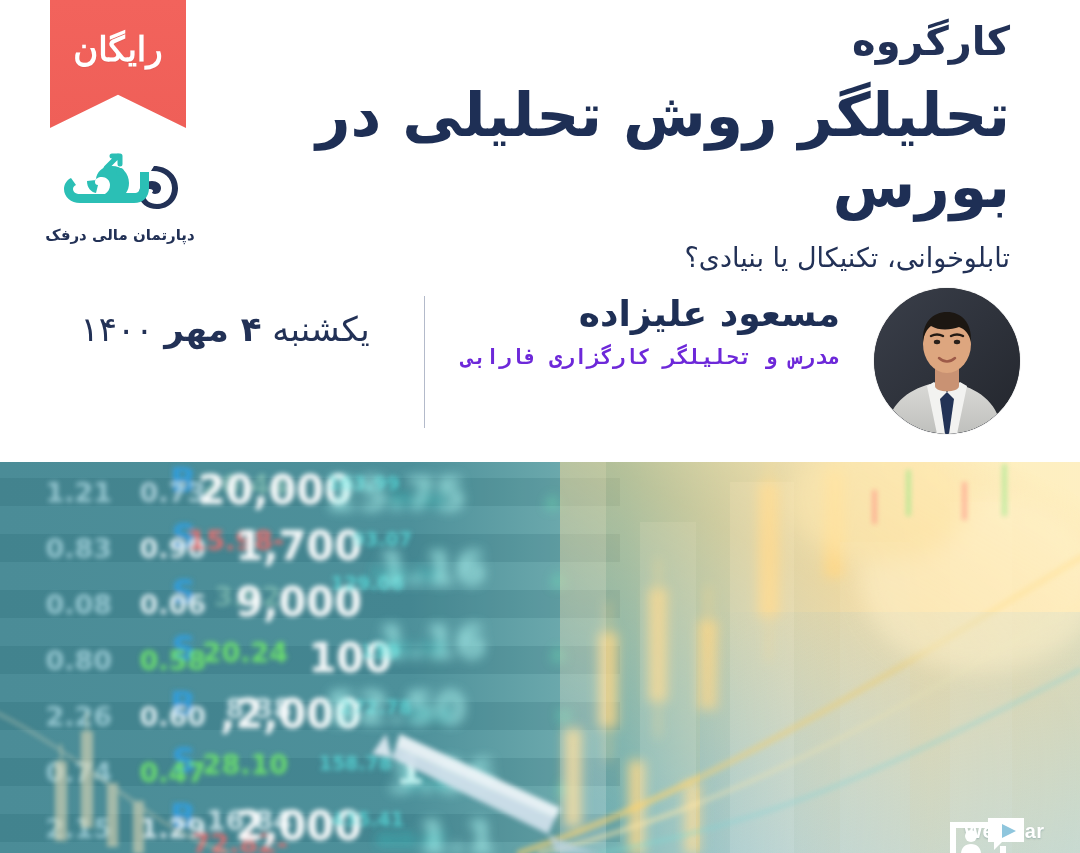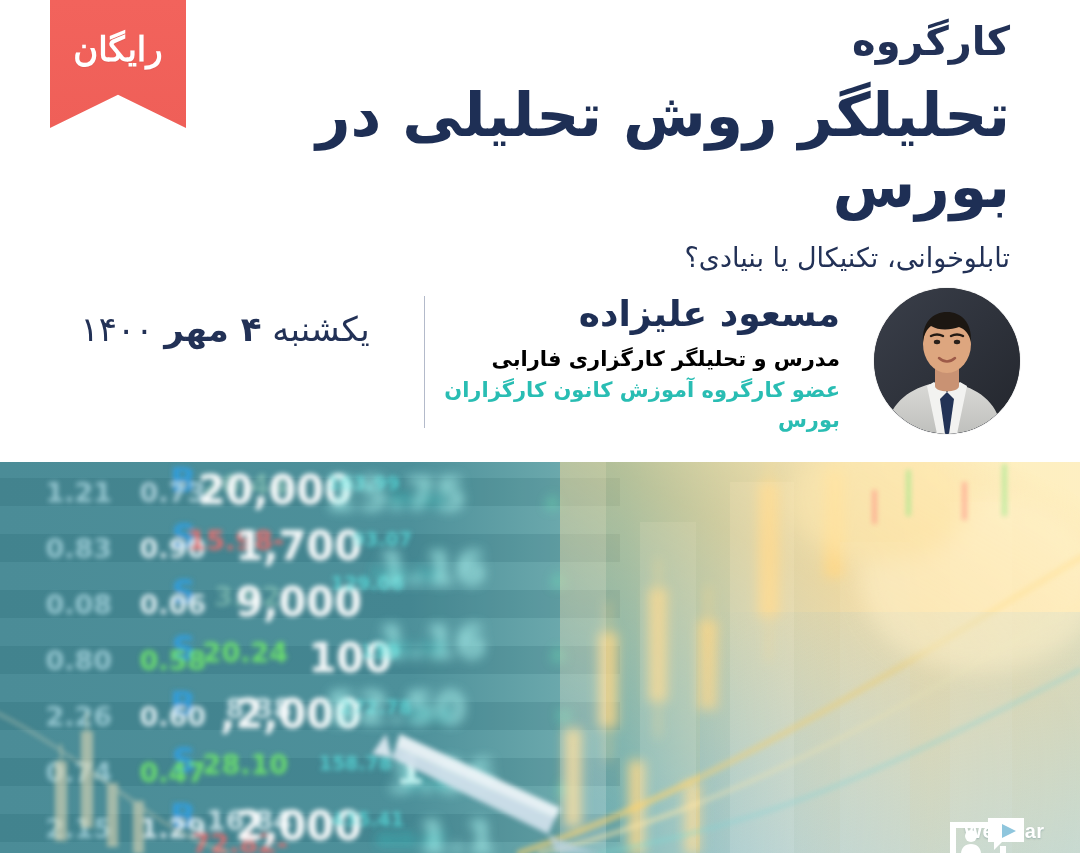--- a/index.html
+++ b/index.html
@@ -63,21 +63,21 @@
   }
   .dt-line{font-size:34px;line-height:1.0;white-space:nowrap;}
   .dt-line.row1{margin-top:24px;}
   .dt-line.row2{margin-top:34px;}
   .dt-light{font-weight:500;}
   .dt-bold{font-weight:800;}
 
   
   .speaker{position:absolute;right:240px;top:6px;width:420px;text-align:right;}
   .sp-name{color:#1E2F55;font-size:36px;font-weight:800;line-height:1.1;margin:6px 0 0 0;}
-  .sp-role{color:#000000;font-size:21px;font-weight:700;line-height:1.45;margin:10px 0 0 0;}
+  .sp-role{color:#6d28d9;font-size:21px;font-weight:700;line-height:1.45;margin:10px 0 0 0;font-family:Liberation Mono, monospace;}
   .sp-role2{color:#29BDB3;font-size:21px;font-weight:700;line-height:1.45;margin:1px 0 0 0;}
 
   
   .avatar{
     position:absolute;right:60px;top:6px;width:146px;height:146px;border-radius:50%;
     overflow:hidden;background:#2b2f38;box-shadow:0 0 0 1px rgba(0,0,0,.05);
   }
   .avatar svg{display:block;width:146px;height:146px;}
 
   
@@ -100,20 +100,33 @@
 <body>
 
 <div class="poster">
 
   <div class="header">
 
     <div class="ribbon">
       <span class="ribbon-text">رایگان</span>
     </div>
 
+    <div class="logo-block">
+      <svg class="logo-mark" viewBox="0 0 168 72" aria-hidden="true">
+
+        <path d="M118 16c13 0 24 9 24 22 0 12-9 21-21 21-10 0-18-6-18-15 0-8 6-13 13-13 5 0 9 3 9 7 0 3-2 6-6 6-2 0-3-1-3-2 0 0 1 0 1-1 0-1-1-2-3-2-3 0-5 2-5 6 0 5 5 9 12 9 9 0 15-7 15-16 0-10-8-17-19-17h-2z" fill="#223156"></path>
+
+        <path d="M60 30c0-8 7-14 16-14 10 0 17 7 17 17 0 4-1 7-3 10h8c4 0 6-2 6-6V22h9v16c0 9-6 15-15 15H44c-9 0-16-6-16-14 0-5 3-9 7-11l5 7c-2 1-3 2-3 4 0 3 3 5 7 5h25c3-2 5-5 5-9 0-5-4-8-8-8-4 0-7 2-7 5 0 2 1 3 3 3l-2 8c-5-1-9-5-9-12z" fill="#2BBFB5"></path>
+
+        <circle cx="84" cy="22" r="4" fill="#2BBFB5"></circle>
+
+        <path d="M70 18l12-12M76 6h8v8" stroke="#2BBFB5" stroke-width="5" fill="none" stroke-linecap="round" stroke-linejoin="round"></path>
+      </svg>
+      <div class="logo-tagline">دپارتمان مالی درفک</div>
+    </div>
 
     <div class="title-wrap">
       <div class="kicker">کارگروه</div>
       <div class="headline">تحلیلگر روش تحلیلی در بورس</div>
       <div class="subhead">تابلوخوانی، تکنیکال یا بنیادی؟</div>
     </div>
 
     <div class="info-strip">
 
       <div class="datetime">
@@ -122,21 +135,20 @@
           <span class="dt-bold">۴ مهر</span>
           <span class="dt-light">۱۴۰۰</span>
         </div>
       </div>
 
       <div class="divider"></div>
 
       <div class="speaker">
         <div class="sp-name">مسعود علیزاده</div>
         <div class="sp-role">مدرس و تحلیلگر کارگزاری فارابی</div>
-        <div class="sp-role2">عضو کارگروه آموزش کانون کارگزاران بورس</div>
       </div>
 
       <div class="avatar">
         <svg viewBox="0 0 146 146" aria-hidden="true">
           <defs>
             <clipPath id="circ">
                 <circle cx="73" cy="73" r="73"></circle>
               </clipPath>
             <linearGradient id="bgp" x1="0" y1="0" x2="1" y2="1">
               <stop offset="0%" stop-color="#3a3f4a"></stop>

